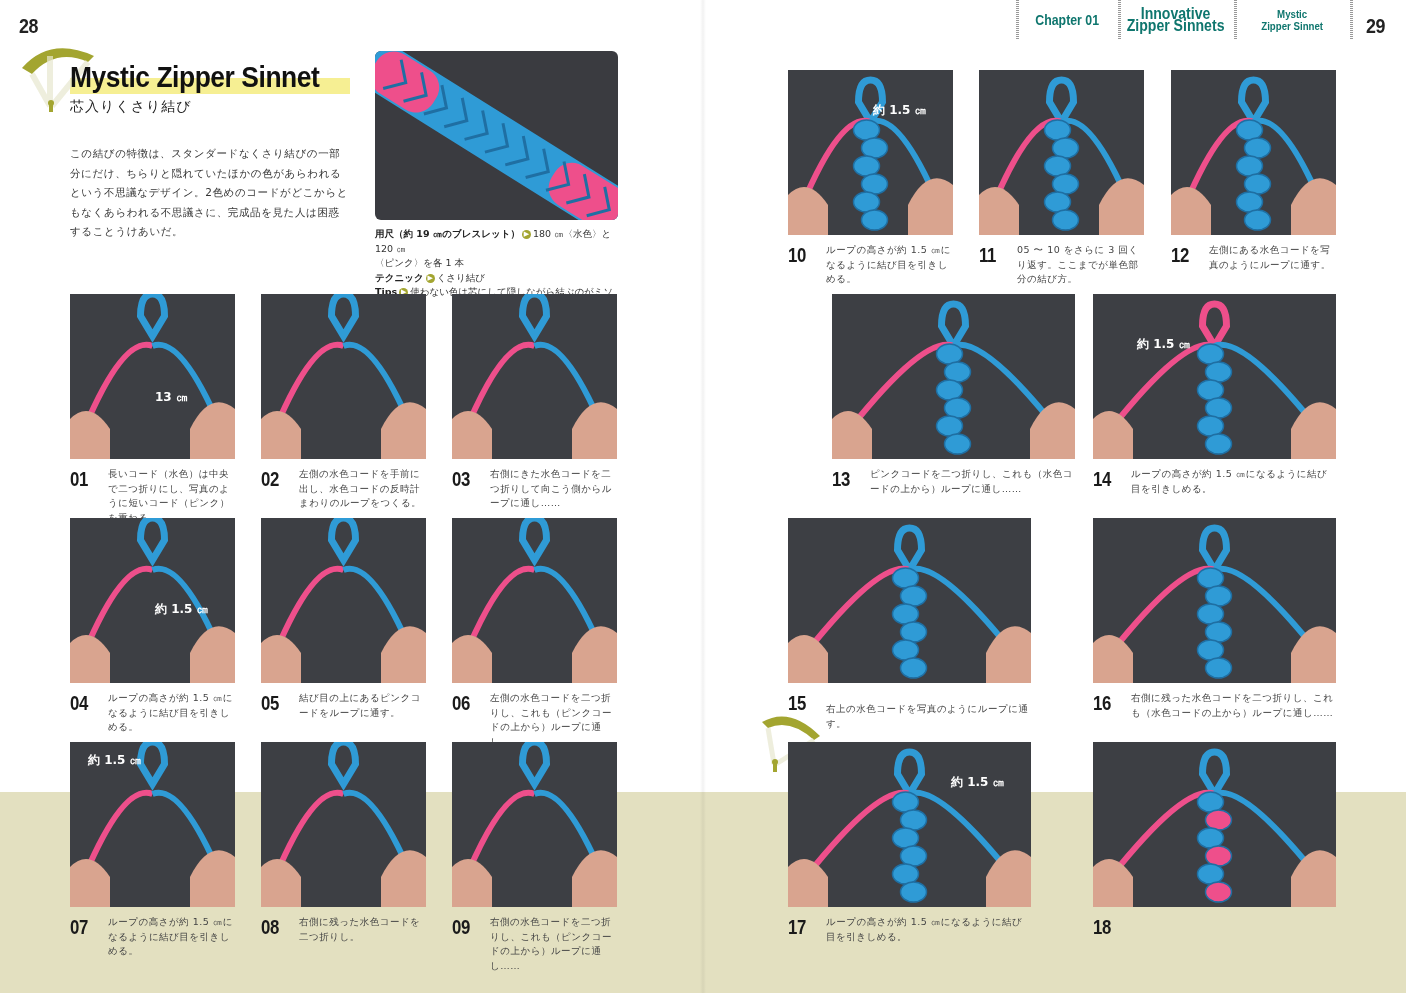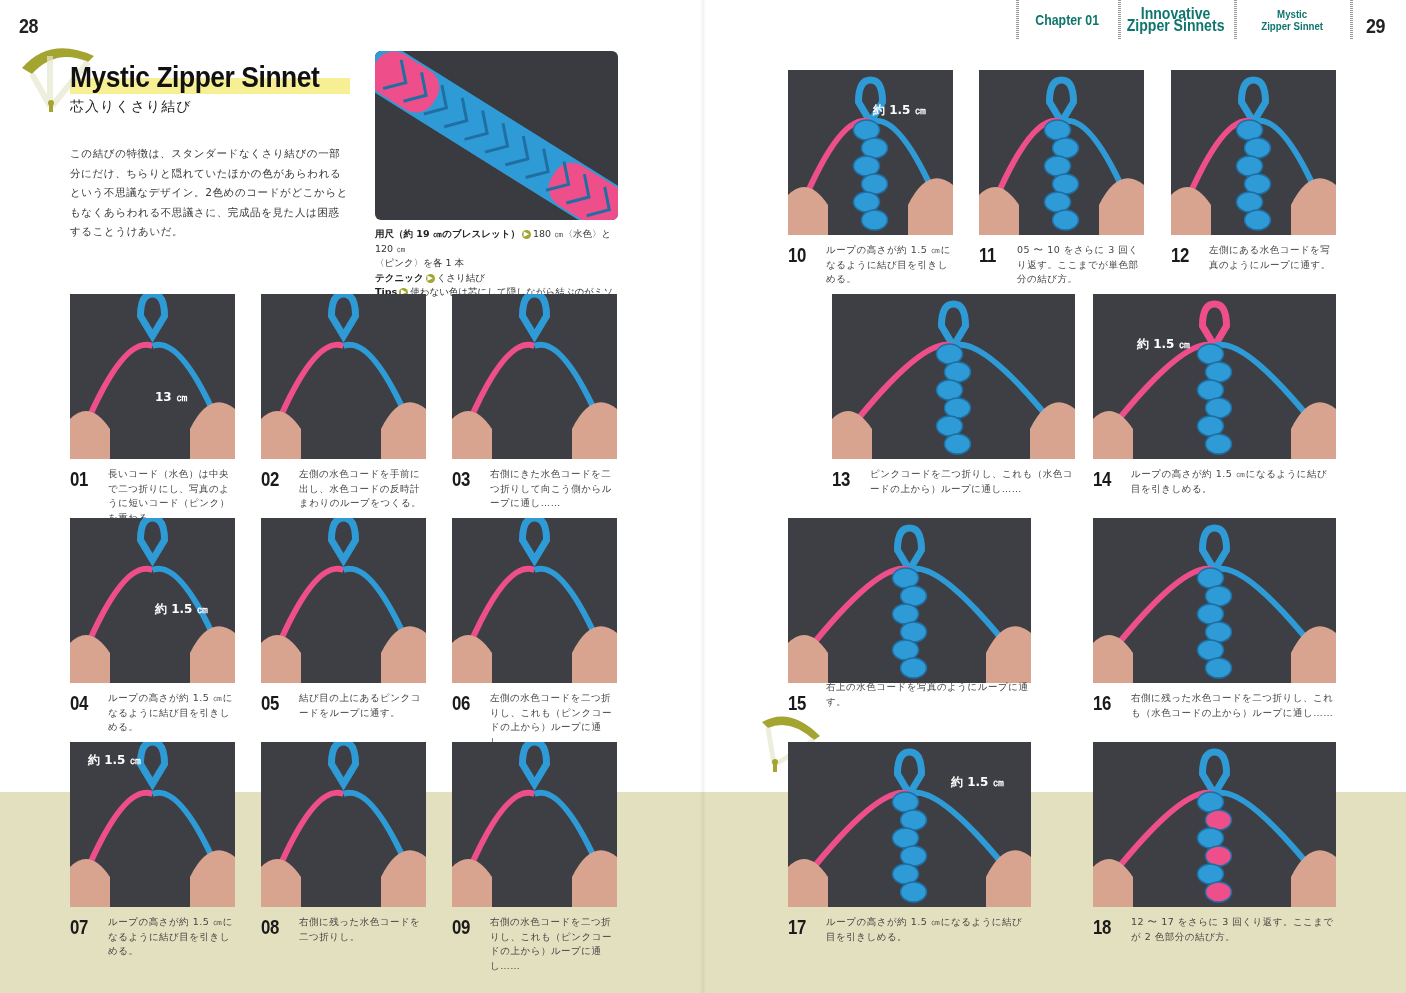--- a/index.html
+++ b/index.html
@@ -386,21 +386,21 @@
         <ellipse cx="117.5" cy="60" rx="13" ry="10" fill="#2f9bd6" stroke="#1f6fa3" stroke-width="1.5"></ellipse>
           <ellipse cx="125.5" cy="78" rx="13" ry="10" fill="#2f9bd6" stroke="#1f6fa3" stroke-width="1.5"></ellipse>
           <ellipse cx="117.5" cy="96" rx="13" ry="10" fill="#2f9bd6" stroke="#1f6fa3" stroke-width="1.5"></ellipse>
           <ellipse cx="125.5" cy="114" rx="13" ry="10" fill="#2f9bd6" stroke="#1f6fa3" stroke-width="1.5"></ellipse>
           <ellipse cx="117.5" cy="132" rx="13" ry="10" fill="#2f9bd6" stroke="#1f6fa3" stroke-width="1.5"></ellipse>
           <ellipse cx="125.5" cy="150" rx="13" ry="10" fill="#2f9bd6" stroke="#1f6fa3" stroke-width="1.5"></ellipse>
       </svg>
       <span class="anno" style="left:163px;top:32px"></span>
     </div>
     <div class="num" style="top:173px">15</div>
-    <div class="cap" style="left:38px;top:162px;width:205px">右上の水色コードを写真のようにループに通す。</div>
+    <div class="cap" style="left:38px;top:184px;width:205px">右上の水色コードを写真のようにループに通す。</div>
   </div>
     <div class="step" style="left: 1093px; top: 518px; width: 243px; height: 225px;">
     <div class="photo" style="width:243px;height:165px">
       <svg width="243" height="165" viewBox="0 0 243 165">
         <rect width="243" height="165" fill="#3d3f44"></rect>
         <path d="M121.5 10 q 12 0 12 22 l -12 20 l -12 -20 q 0 -22 12 -22 z" fill="none" stroke="#2f9bd6" stroke-width="7"></path>
         <path d="M10 145 Q 91.5 40 121.5 52" fill="none" stroke="#ee4f8b" stroke-width="6"></path>
         <path d="M233 145 Q 151.5 40 121.5 52" fill="none" stroke="#2f9bd6" stroke-width="6"></path>
         <path d="M0 125 Q 20 105 40 135 L 40 165 L 0 165 Z" fill="#d9a48f"></path>
         <path d="M243 115 Q 218 95 198 135 L 198 165 L 243 165 Z" fill="#d9a48f"></path>
@@ -449,15 +449,14 @@
         <ellipse cx="117.5" cy="60" rx="13" ry="10" fill="#2f9bd6" stroke="#1f6fa3" stroke-width="1.5"></ellipse>
           <ellipse cx="125.5" cy="78" rx="13" ry="10" fill="#ee4f8b" stroke="#1f6fa3" stroke-width="1.5"></ellipse>
           <ellipse cx="117.5" cy="96" rx="13" ry="10" fill="#2f9bd6" stroke="#1f6fa3" stroke-width="1.5"></ellipse>
           <ellipse cx="125.5" cy="114" rx="13" ry="10" fill="#ee4f8b" stroke="#1f6fa3" stroke-width="1.5"></ellipse>
           <ellipse cx="117.5" cy="132" rx="13" ry="10" fill="#2f9bd6" stroke="#1f6fa3" stroke-width="1.5"></ellipse>
           <ellipse cx="125.5" cy="150" rx="13" ry="10" fill="#ee4f8b" stroke="#1f6fa3" stroke-width="1.5"></ellipse>
       </svg>
       <span class="anno" style="left:163px;top:32px"></span>
     </div>
     <div class="num" style="top:173px">18</div>
-    <div class="cap" style="left:38px;top:173px;width:205px">12 〜 17 をさらに 3 回くり返す。ここまでが 2 色部分の結び方。</div>
   </div>
   </div>
 
 </body></html>

